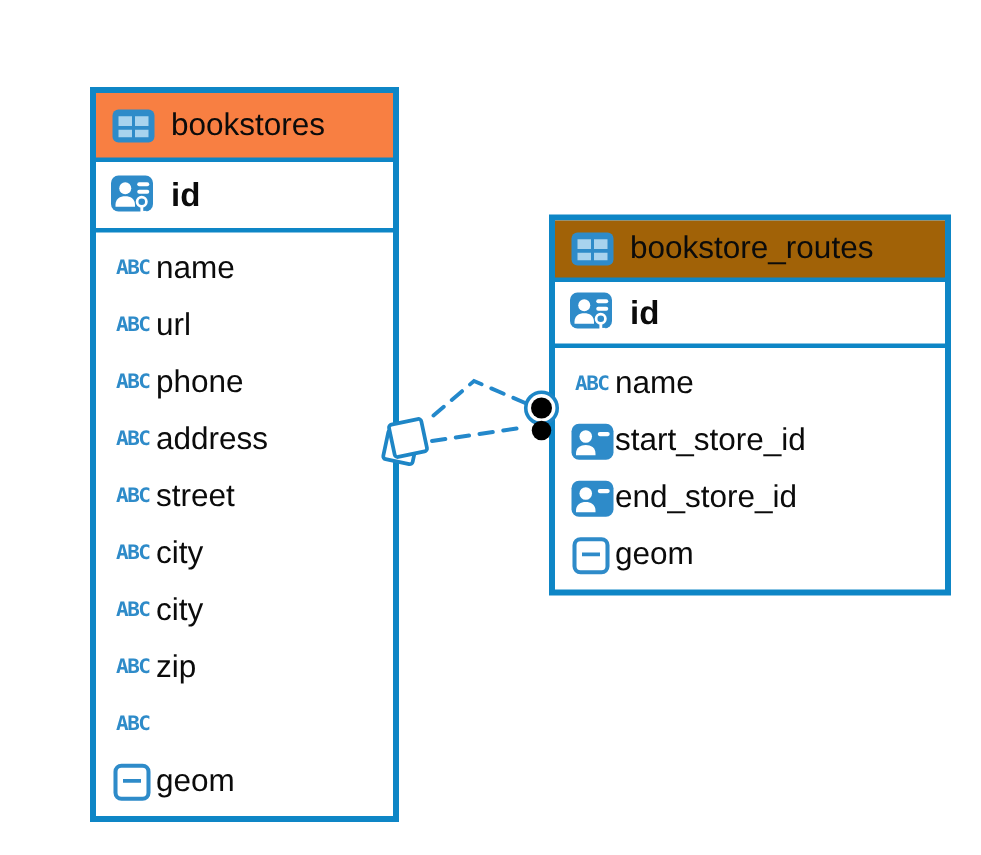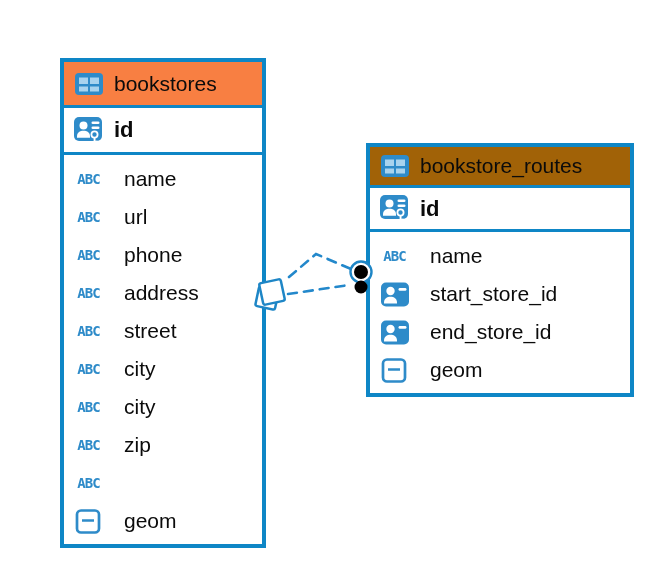--- a/index.html
+++ b/index.html
@@ -34,21 +34,21 @@
   .t-pk{
     display:flex;align-items:center;gap:10px;
     padding:0 9px;
     border-bottom:3px solid var(--blue);
     font-size:22px;font-weight:700;
   }
   #table-0 .t-pk{height:44px;}
   #table-1 .t-pk{height:41px;}
   .t-rows{padding:5px 0 4px;}
   .t-row{
-    display:flex;align-items:center;gap:20px;
+    display:flex;align-items:center;gap:0;
     padding:0 9px;height:38px;font-size:21px;
   }
   .icn{
     width:31px;flex:0 0 31px;
     display:flex;align-items:center;justify-content:center;
   }
   .abc-glyph{
     font-family:"DejaVu Sans Mono",monospace;
     font-weight:700;
     font-size:14px;

